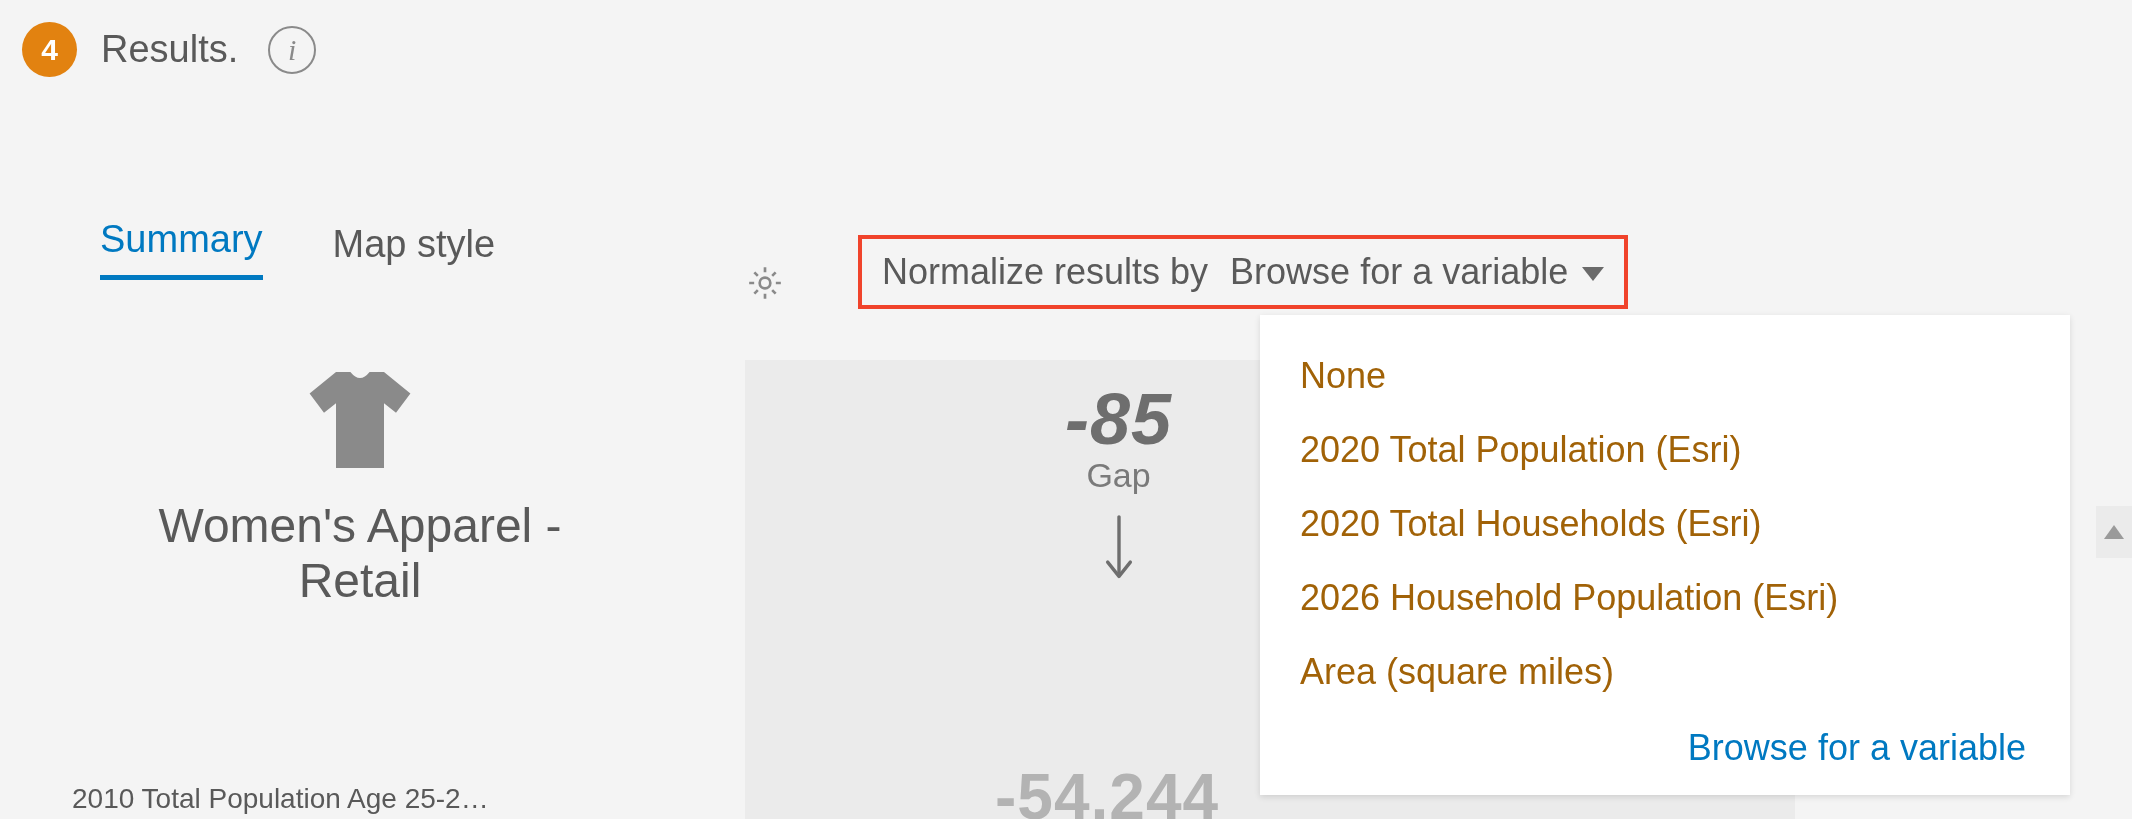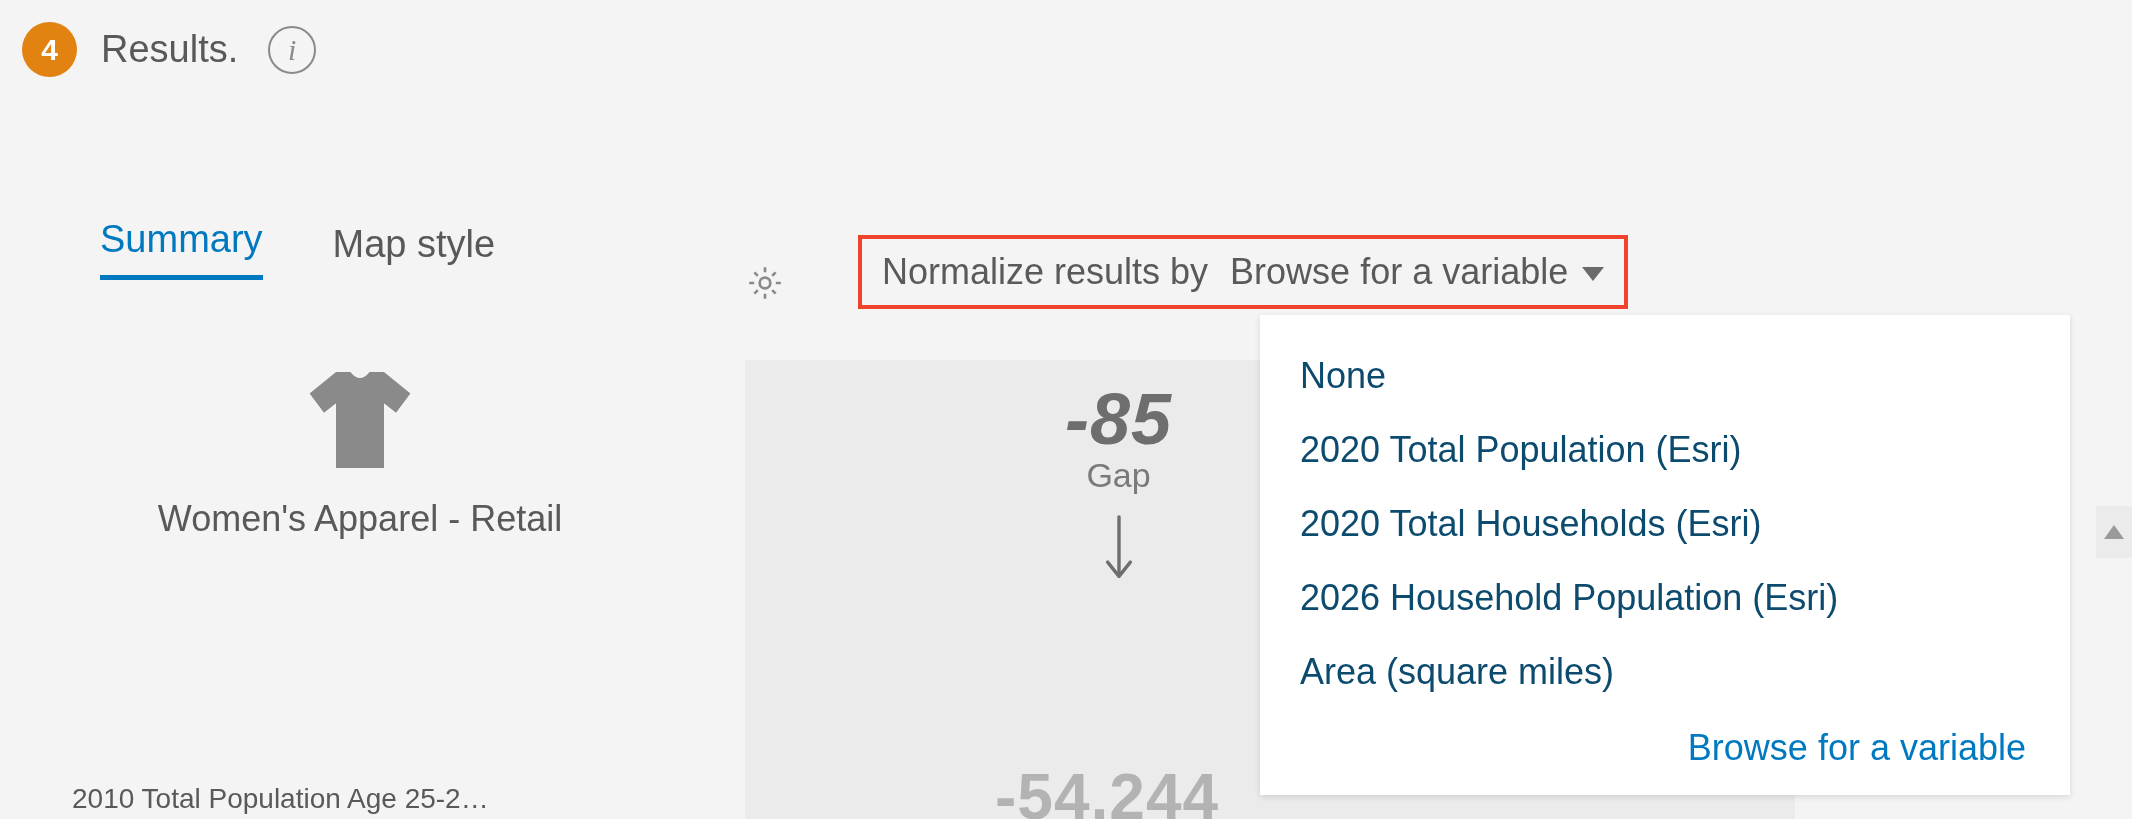--- a/index.html
+++ b/index.html
@@ -78,21 +78,21 @@
     border-top: 14px solid #6a6a6a;
     margin-left: 4px; margin-top: 4px;
   }
 
   
   .cat-block {
     position: absolute; top: 360px; left: 100px; width: 520px;
     display: flex; flex-direction: column; align-items: center; gap: 10px;
   }
   .shirt-icon { color: #888; }
-  .cat-label { font-size: 36px; color: #595959; text-align:center; }
+  .cat-label { font-size: 48px; color: #595959; text-align:center; }
 
   
   .bottom-row {
     position: absolute; bottom: 4px; left: 72px;
     font-size: 28px; color: #595959;
   }
 
   
   .stat-panel {
     position: absolute; top: 360px; left: 745px;
@@ -115,21 +115,21 @@
 
   
   .dropdown {
     position: absolute; top: 315px; left: 1260px;
     width: 810px;
     background: var(--white);
     box-shadow: 0 2px 6px rgba(0,0,0,0.12);
     padding: 24px 20px 26px 34px;
     display: flex; flex-direction: column;
   }
-  .dd-item { font-size: 36px; color: #0c4a6e; padding: 16px 6px; cursor: pointer; }
+  .dd-item { font-size: 36px; color: #a16207; padding: 16px 6px; cursor: pointer; }
   .dd-link { color: var(--blue); text-align: right; padding: 18px 24px 0 0; font-size: 36px; cursor: pointer; }
 
   
   .scroll-nub {
     position: absolute; right: 0; top: 506px;
     width: 36px; height: 52px; background: var(--bg-panel);
     display:flex; align-items:center; justify-content:center;
   }
   .nub-tri {
     width:0; height:0;

